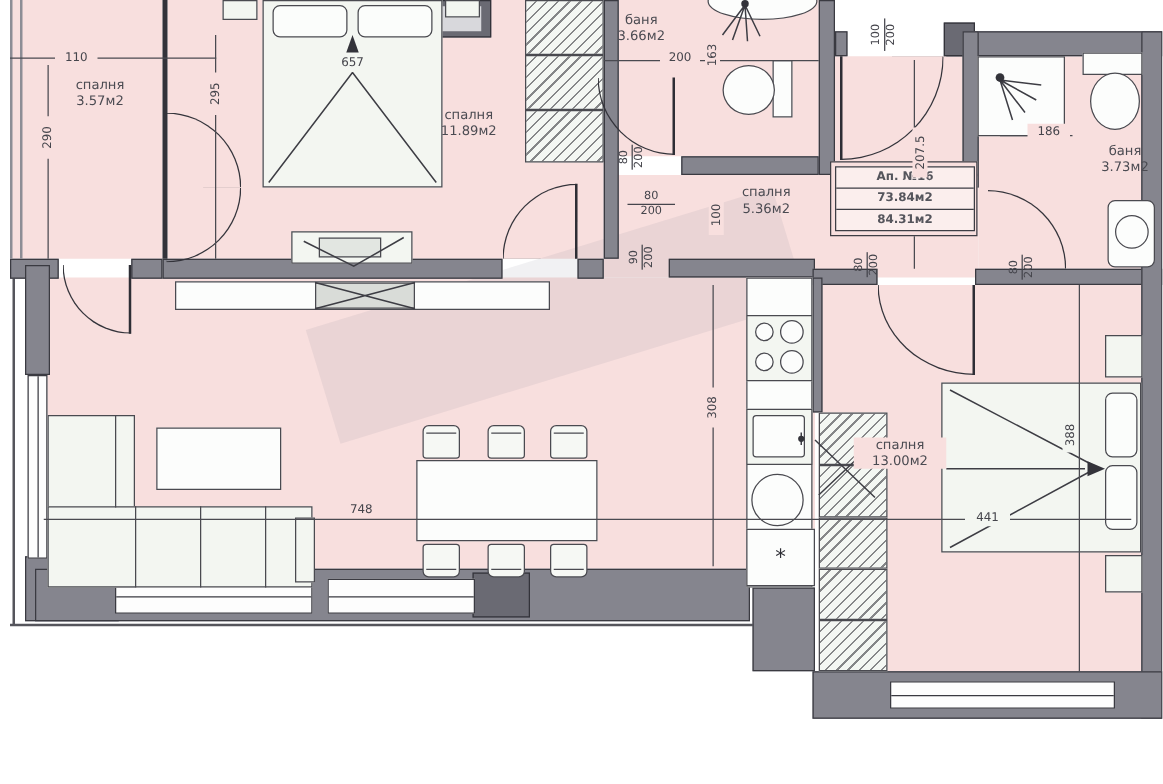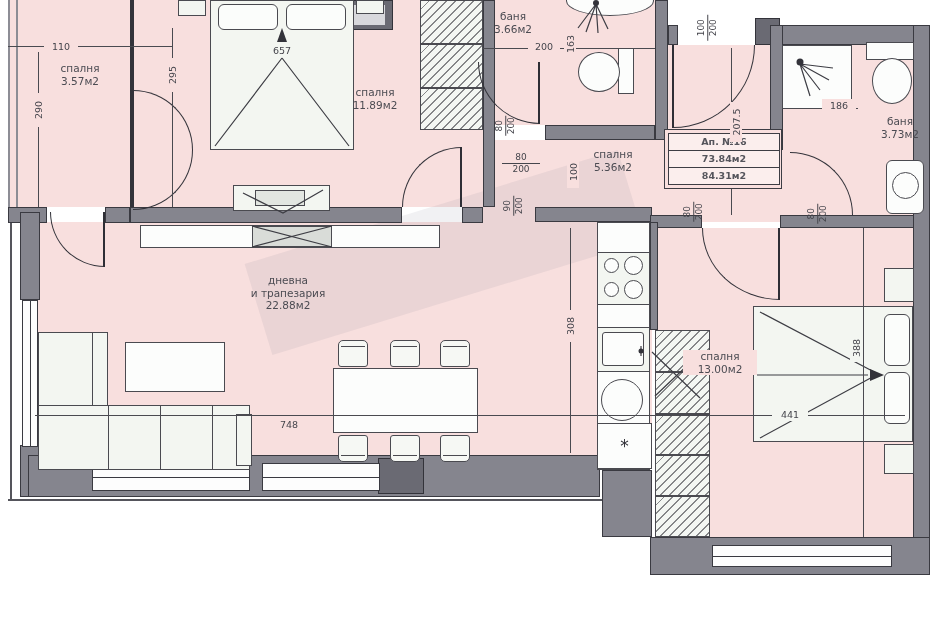--- a/index.html
+++ b/index.html
@@ -236,41 +236,36 @@
     <span>3.66м2</span>
   </div>
   <div class="lbl roomname" style="left:580px;top:148px;width:66px">
     <span>спалня</span><br>
     <span>5.36м2</span>
   </div>
   <div class="lbl roomname" style="left:870px;top:115px;width:60px">
     <span>баня</span><br>
     <span>3.73м2</span>
   </div>
-  <div class="lbl roomname" style="left:240px;top:274px;width:96px">
-    <span>дневна</span><br>
-    <span>и трапезария</span><br>
-    <span>22.88м2</span>
-  </div>
   <div class="lbl roomname" style="left:683px;top:350px;width:74px;background:#f8dfde">
     <span>спалня</span><br>
     <span>13.00м2</span>
   </div>
 
   <div class="dim bgp" style="left:44px;top:40px;width:30px;height:13px">110</div>
   <div class="dim rot bgp" style="left:21px;top:104px;width:30px;height:12px">290</div>
   <div class="dim rot bgp" style="left:155px;top:69px;width:30px;height:12px">295</div>
   <div class="dim" style="left:266px;top:44px;width:32px;height:13px;background:#f3f6f1">657</div>
   <div class="dim bgp" style="left:528px;top:40px;width:28px;height:13px">200</div>
   <div class="dim rot bgp" style="left:554px;top:38px;width:28px;height:12px">163</div>
   <div class="dim rot bgp" style="left:557px;top:166px;width:28px;height:12px">100</div>
   <div class="dim rot bgp" style="left:716px;top:116px;width:36px;height:12px">207.5</div>
   <div class="dim bgp" style="left:822px;top:99px;width:30px;height:12px">186</div>
   <div class="dim rot bgp" style="left:554px;top:320px;width:28px;height:12px">308</div>
-  <div class="dim bgp" style="left:268px;top:418px;width:38px;height:13px">748</div>
+  <div class="dim bgp" style="left:268px;top:401px;width:38px;height:13px">748</div>
   <div class="dim" style="left:772px;top:408px;width:36px;height:13px;background:#f3f6f1">441</div>
   <div class="dim rot" style="left:842px;top:342px;width:28px;height:12px;background:#f3f6f1">388</div>
 
   <div class="frac fracw" style="left:495px;top:152px;width:52px">
     <span class="n">80</span>
     <span>200</span>
   </div>
   <div class="frac rot" style="left:693px;top:16px;width:30px">
     <span class="n">100</span>
     <span>200</span>

